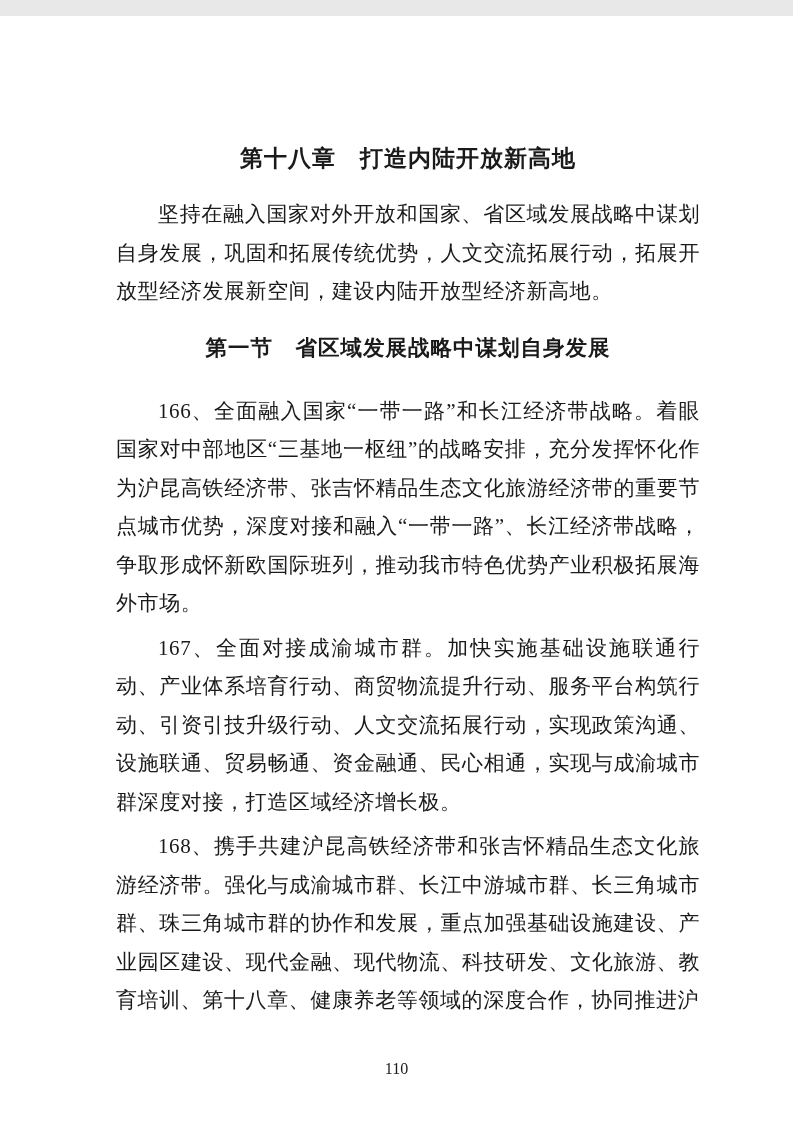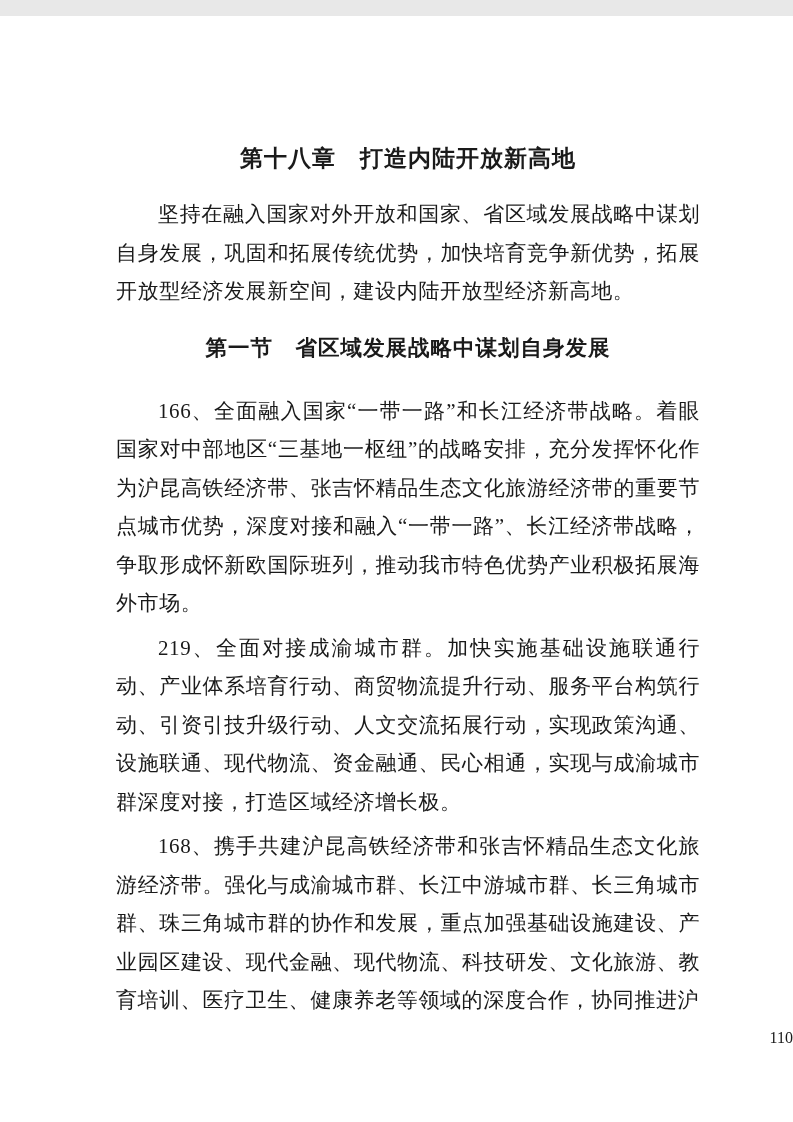--- a/index.html
+++ b/index.html
@@ -49,41 +49,41 @@
     letter-spacing: 1px;
     margin: 22px 0 29px 0;
   }
   .para-lead {
     font-weight: normal;
   }
   .page-number {
     position: absolute;
     left: 0;
     right: 0;
-    top: 1013px;
-    text-align: right;
+    top: 1044px;
+    text-align: center;
     font-size: 16px;
     line-height: 18px;
     color: #1a1a1a;
   }
 </style>
 </head>
 <body>
 
 <div class="page">
   <div class="content">
 
     <h1 class="chapter-title">第十八章　打造内陆开放新高地</h1>
 
-    <p class="body-text">坚持在融入国家对外开放和国家、省区域发展战略中谋划自身发展，巩固和拓展传统优势，加快培育竞争新优势，拓展开放型经济发展新空间，建设内陆开放型经济新高地。</p>
+    <p class="body-text">坚持在融入国家对外开放和国家、省区域发展战略中谋划自身发展，巩固和拓展传统优势，人文交流拓展行动，拓展开放型经济发展新空间，建设内陆开放型经济新高地。</p>
 
     <h2 class="section-title">第一节　省区域发展战略中谋划自身发展</h2>
 
     <p class="body-text"><span class="para-lead">166、全面融入国家“一带一路”和长江经济带战略。</span><span>着眼国家对中部地区“三基地一枢纽”的战略安排，充分发挥怀化作为沪昆高铁经济带、张吉怀精品生态文化旅游经济带的重要节点城市优势，深度对接和融入“一带一路”、长江经济带战略，争取形成怀新欧国际班列，推动我市特色优势产业积极拓展海外市场。</span></p>
 
-    <p class="body-text"><span class="para-lead">219、全面对接成渝城市群。</span><span>加快实施基础设施联通行动、产业体系培育行动、商贸物流提升行动、服务平台构筑行动、引资引技升级行动、人文交流拓展行动，实现政策沟通、设施联通、现代物流、资金融通、民心相通，实现与成渝城市群深度对接，打造区域经济增长极。</span></p>
+    <p class="body-text"><span class="para-lead">167、全面对接成渝城市群。</span><span>加快实施基础设施联通行动、产业体系培育行动、商贸物流提升行动、服务平台构筑行动、引资引技升级行动、人文交流拓展行动，实现政策沟通、设施联通、贸易畅通、资金融通、民心相通，实现与成渝城市群深度对接，打造区域经济增长极。</span></p>
 
-    <p class="body-text"><span class="para-lead">168、携手共建沪昆高铁经济带和张吉怀精品生态文化旅游经济带</span><span>。强化与成渝城市群、长江中游城市群、长三角城市群、珠三角城市群的协作和发展，重点加强基础设施建设、产业园区建设、现代金融、现代物流、科技研发、文化旅游、教育培训、医疗卫生、健康养老等领域的深度合作，协同推进沪</span></p>
+    <p class="body-text"><span class="para-lead">168、携手共建沪昆高铁经济带和张吉怀精品生态文化旅游经济带</span><span>。强化与成渝城市群、长江中游城市群、长三角城市群、珠三角城市群的协作和发展，重点加强基础设施建设、产业园区建设、现代金融、现代物流、科技研发、文化旅游、教育培训、第十八章、健康养老等领域的深度合作，协同推进沪</span></p>
 
   </div>
 
   <div class="page-number">110</div>
 </div>
 
 </body></html>

